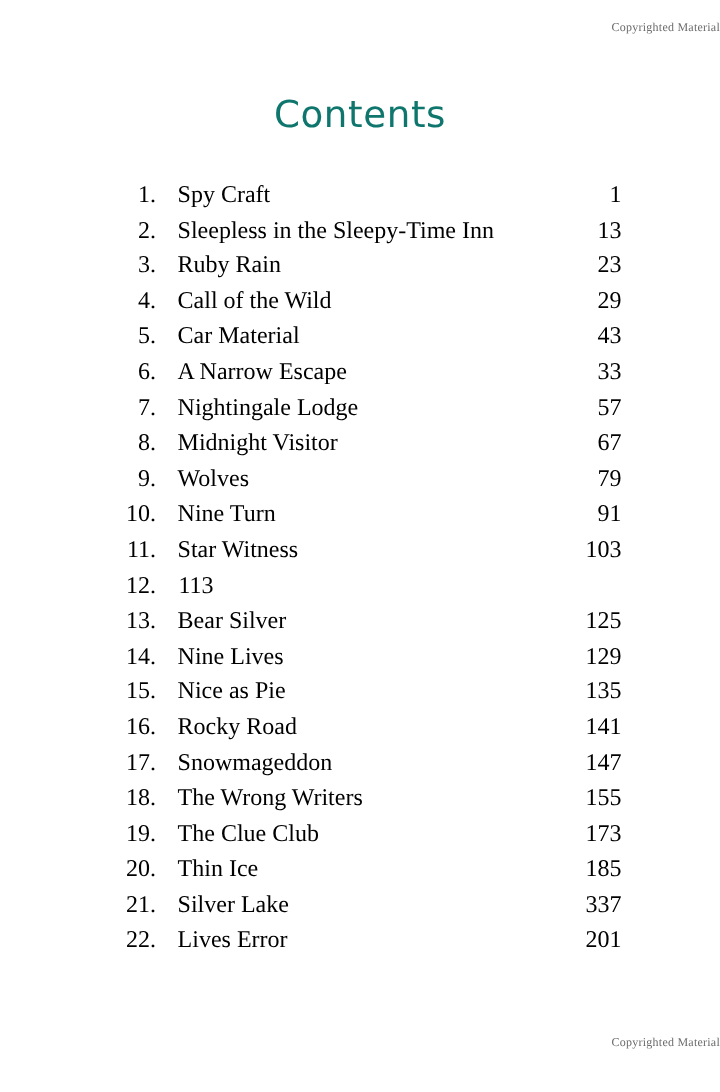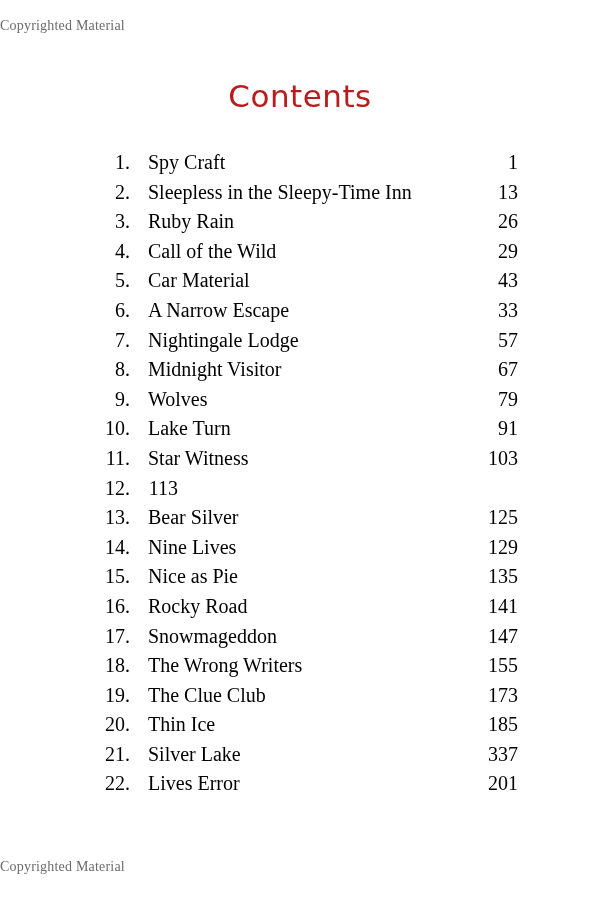--- a/index.html
+++ b/index.html
@@ -18,40 +18,40 @@
   .page {
     width: 600px;
     height: 910px;
     position: relative;
     box-sizing: border-box;
   }
   .watermark {
     position: absolute;
     left: 0;
     width: 100%;
-    text-align: left;
+    text-align: right;
     font-family: "Liberation Serif", serif;
-    font-size: 14px;
+    font-size: 10px;
     color: #6b6b6b;
     letter-spacing: 0.2px;
   }
   .watermark-top { top: 18px; }
   .watermark-bottom { bottom: 35px; }
 
   .title {
     position: absolute;
     top: 78px;
     left: 0;
     width: 100%;
     text-align: center;
     font-family: "DejaVu Sans", sans-serif;
     font-size: 31px;
     font-weight: 400;
     letter-spacing: 0.5px;
-    color: #b91c1c;
+    color: #0f766e;
   }
 
   .toc {
     position: absolute;
     top: 148px;
     left: 78px;
     width: 440px;
   }
   .toc-row {
     display: flex;
@@ -95,21 +95,21 @@
         <span class="toc-page">1</span>
       </div>
       <div class="toc-row">
         <span class="toc-num">2.</span>
         <span class="toc-label">Sleepless in the Sleepy-Time Inn</span>
         <span class="toc-page">13</span>
       </div>
       <div class="toc-row">
         <span class="toc-num">3.</span>
         <span class="toc-label">Ruby Rain</span>
-        <span class="toc-page">26</span>
+        <span class="toc-page">23</span>
       </div>
       <div class="toc-row">
         <span class="toc-num">4.</span>
         <span class="toc-label">Call of the Wild</span>
         <span class="toc-page">29</span>
       </div>
       <div class="toc-row">
         <span class="toc-num">5.</span>
         <span class="toc-label">Car Material</span>
         <span class="toc-page">43</span>
@@ -129,21 +129,21 @@
         <span class="toc-label">Midnight Visitor</span>
         <span class="toc-page">67</span>
       </div>
       <div class="toc-row">
         <span class="toc-num">9.</span>
         <span class="toc-label">Wolves</span>
         <span class="toc-page">79</span>
       </div>
       <div class="toc-row">
         <span class="toc-num">10.</span>
-        <span class="toc-label">Lake Turn</span>
+        <span class="toc-label">Nine Turn</span>
         <span class="toc-page">91</span>
       </div>
       <div class="toc-row">
         <span class="toc-num">11.</span>
         <span class="toc-label">Star Witness</span>
         <span class="toc-page">103</span>
       </div>
       <div class="toc-row">
         <span class="toc-num">12.</span>
         <span class="toc-page">113</span>

